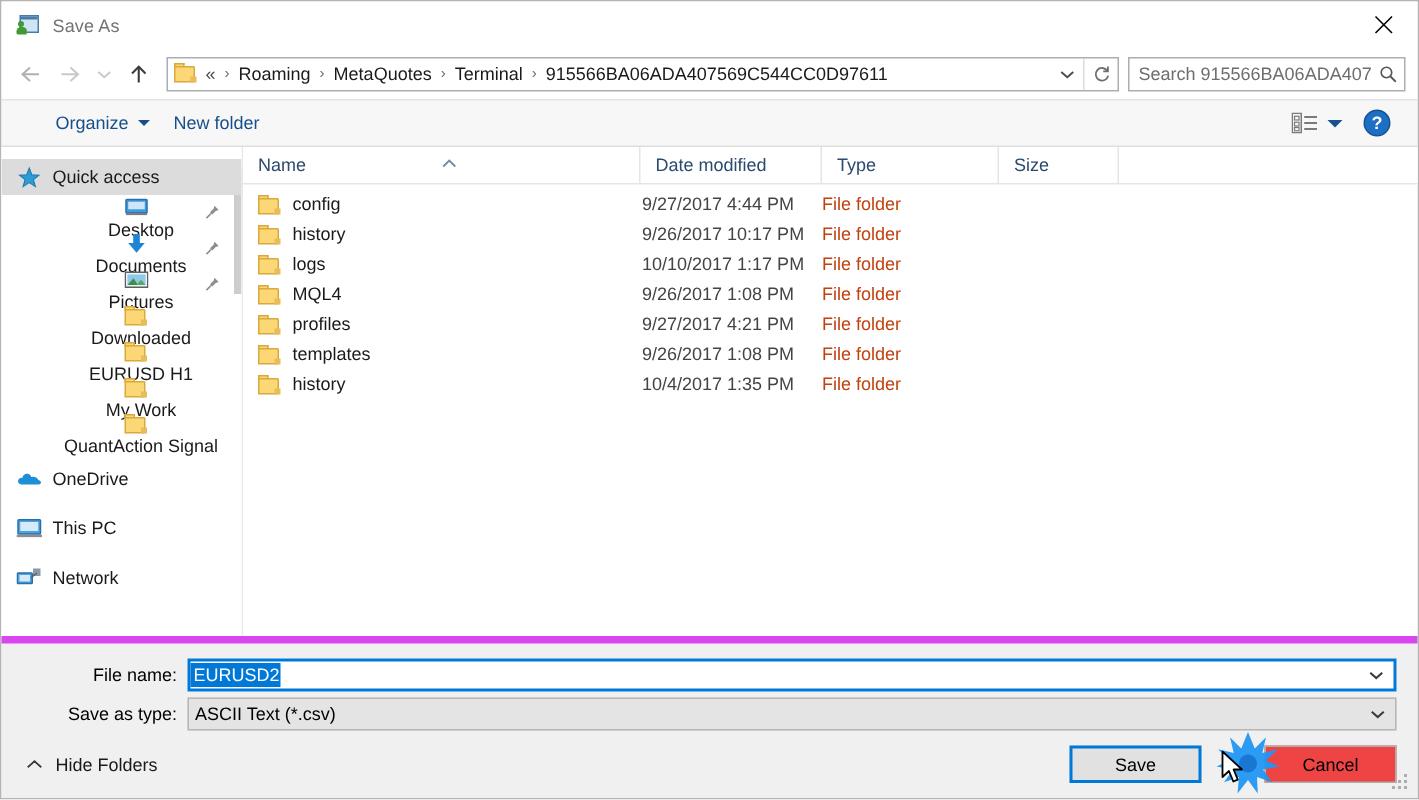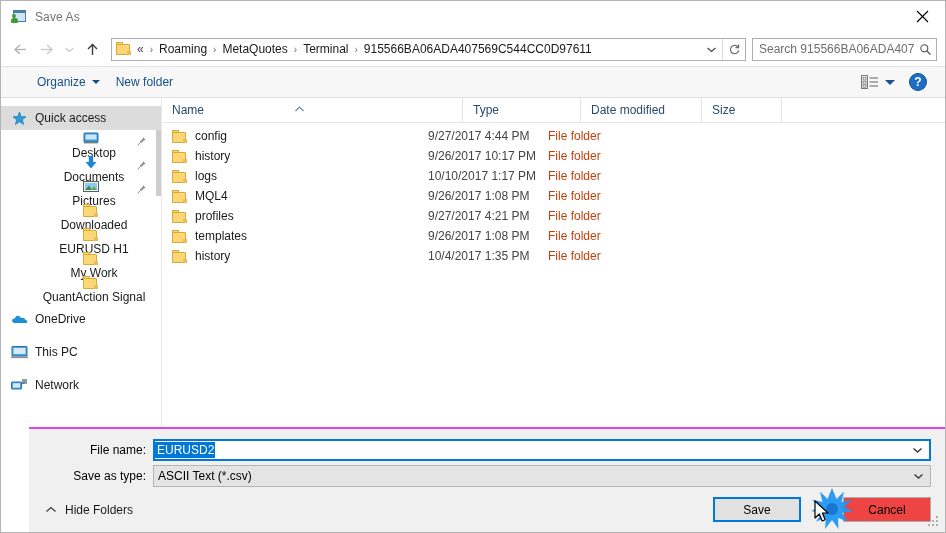--- a/index.html
+++ b/index.html
@@ -308,21 +308,21 @@
     color: #2a4a6e;
     padding-left: 10px;
     box-sizing: border-box;
     height: 24px;
     line-height: 24px;
     border-right: 1px solid #e5e5e5;
     position: relative;
     white-space: nowrap;
     overflow: hidden;
   }
-  .col.c-name { width: 301px; }
+  .col.c-name { width: 265px; }
   .col.c-date { width: 121px; }
   .col.c-type { width: 118px; }
   .col.c-size { width: 80px; }
   .sort-caret {
     position: absolute;
     left: 131px; top: -1px;
   }
   .filelist {
     flex: 1 1 auto;
     overflow: hidden;
@@ -344,23 +344,22 @@
   }
   .fcell-name .folder-glyph { margin-right: 8px; flex: 0 0 auto;}
   .fcell-date { width: 121px; color: #444; padding-left: 1px; box-sizing: border-box; white-space: nowrap;}
   .fcell-type { width: 118px; color: #c2410c; box-sizing: border-box; white-space: nowrap;}
   .fcell-size { width: 80px; color: #444; box-sizing: border-box;}
 
   
   .footer {
     flex: 0 0 auto;
     background: #f0f0f0;
-    border-top: 2px solid #d946ef;
+    border-top: 5px solid #d946ef;
     padding: 10px 0 0 0;
-    margin-left: 28px;
   }
   .field-row {
     display: flex;
     align-items: center;
     height: 22px;
     margin-bottom: 4px;
     padding-right: 14px;
   }
   .field-label {
     width: 124px;
@@ -723,22 +722,22 @@
     <div class="content">
       <div class="col-header">
         <div class="col c-name">
           <span>Name</span>
           <span class="sort-caret">
             <svg width="13" height="8" viewBox="0 0 13 8">
               <path d="M2.5 6 L6.5 2 L10.5 6" fill="none" stroke="#6d8aa8" stroke-width="1.2"></path>
             </svg>
           </span>
         </div>
+        <div class="col c-date">Date modified</div>
         <div class="col c-type">Type</div>
-        <div class="col c-date">Date modified</div>
         <div class="col c-size">Size</div>
       </div>
 
       <div class="filelist">
         <div class="frow">
           <div class="fcell-name">
             <span class="folder-glyph">
                 <span class="f-tab"></span>
                 <span class="f-body"></span>
                 <span class="f-fold"></span>

